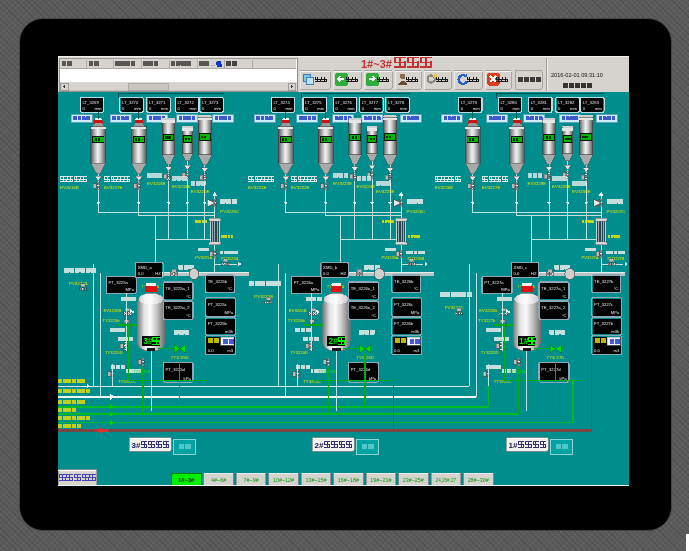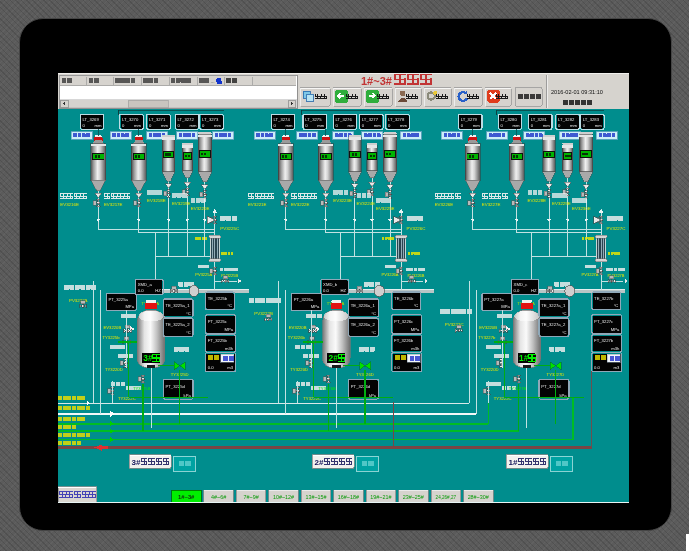--- a/index.html
+++ b/index.html
@@ -1,18 +1,18 @@
 <!DOCTYPE html>
 <html><head><meta charset="utf-8"><style>
 html,body{margin:0;padding:0;width:689px;height:551px;overflow:hidden;font-family:"Liberation Sans",sans-serif}
 #bg{position:absolute;left:0;top:0;width:689px;height:551px;background:
 repeating-linear-gradient(45deg,rgba(0,0,0,0.12) 0 1px,rgba(0,0,0,0) 1px 4px),
 repeating-linear-gradient(135deg,rgba(255,255,255,0.04) 0 1px,rgba(0,0,0,0) 1px 4px),#5b5b5b}
 #bezel{position:absolute;left:19px;top:18px;width:651px;height:511px;background:#000;border-radius:24px;border:1.5px solid #454545}
-#screen{position:absolute;left:58px;top:73px;width:571px;height:430px}
+#screen{position:absolute;left:58px;top:56px;width:571px;height:430px}
 #notch{position:absolute;left:686px;top:534px;width:3px;height:17px;background:#fff}
 </style></head><body>
 <div id="bg"></div>
 <div id="bezel"></div>
 <div id="screen"><svg width="571" height="430" viewBox="0 0 571 430" shape-rendering="crispEdges">
       <g transform="translate(-58,-60)">
         <defs>
 <linearGradient id="tk" x1="0" y1="0" x2="1" y2="0">
 <stop offset="0" stop-color="#4f4f4f"></stop>
             <stop offset="0.18" stop-color="#9a9a9a"></stop>

